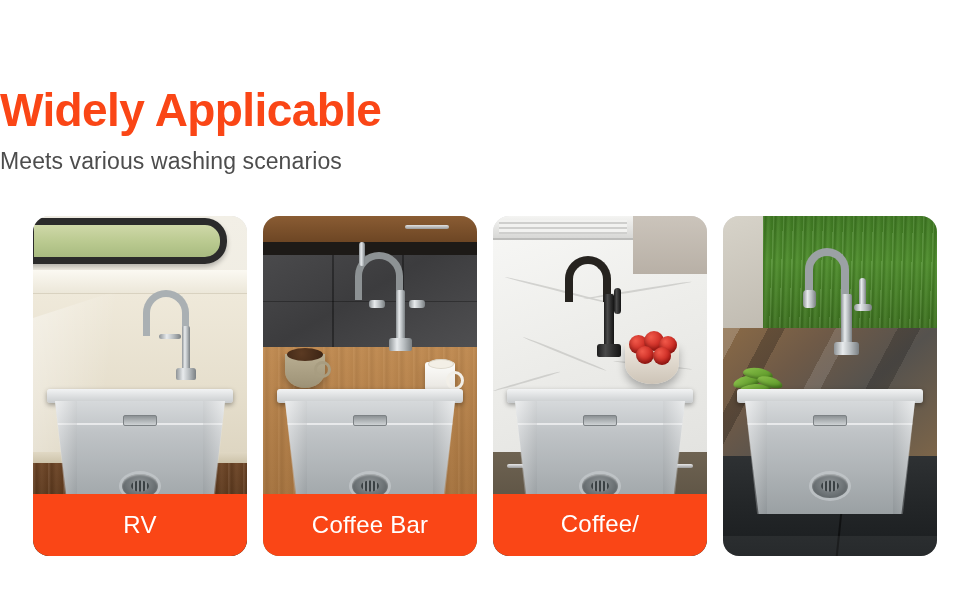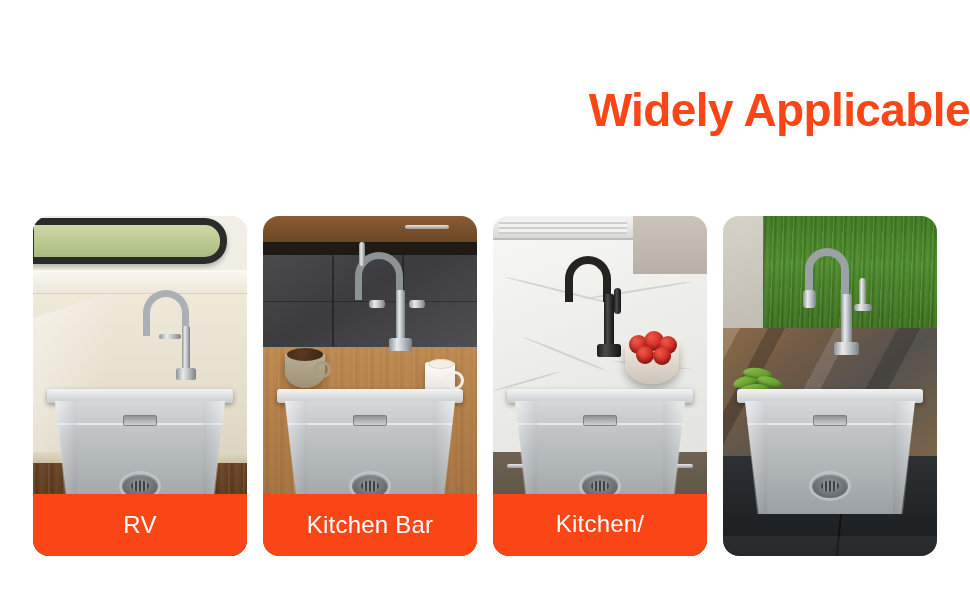--- a/index.html
+++ b/index.html
@@ -6,21 +6,21 @@
   * { box-sizing: border-box; margin: 0; padding: 0; }
   html, body {
     width: 970px; height: 600px;
     background: #ffffff;
     font-family: "Liberation Sans", sans-serif;
     overflow: hidden;
   }
   .page { position: relative; width: 970px; height: 600px; background:#fff; }
 
   
-  .header { position:absolute; left:0; top:0; width:970px; text-align:right; }
+  .header { position:absolute; left:0; top:0; width:970px; text-align:left; }
   .title {
     margin-top: 86px;
     font-size: 46px;
     font-weight: 700;
     letter-spacing: -0.6px;
     color: #fa4616;
     line-height: 1.05;
   }
   .subtitle {
     margin-top: 14px;
@@ -259,20 +259,21 @@
   .label.two-line{ height:62px; }
   .label.two-line span{ margin-bottom:2px; }
 </style>
 </head>
 <body>
 
 <div class="page">
 
   <div class="header">
     <div class="title">Widely Applicable</div>
+    <div class="subtitle">Meets various washing scenarios</div>
   </div>
 
   <div class="cards">
 
     <div class="card">
       <div class="scene">
         <div class="layer rv-wall"></div>
         <div class="layer rv-window"></div>
         <div class="layer rv-sill"></div>
         <div class="layer rv-counter"></div>
@@ -327,21 +328,21 @@
         <div class="sink">
           <div class="sink-rim"></div>
           <div class="sink-basin"></div>
           <div class="sink-wallL"></div>
           <div class="sink-wallR"></div>
           <div class="sink-overflow"></div>
           <div class="sink-drain"></div>
         </div>
       </div>
       <div class="label">
-        <span>Kitchen Bar</span>
+        <span>Coffee Bar</span>
       </div>
     </div>
 
     <div class="card">
       <div class="scene">
         <div class="layer kt-marble">
           <div class="veins">
             <div class="vein" style="left:12px; top:36px; width:120px; height:2px; transform:rotate(14deg);"></div>
             <div class="vein" style="left:90px; top:58px; width:110px; height:2px; transform:rotate(-9deg);"></div>
             <div class="vein" style="left:30px; top:96px; width:90px;  height:2px; transform:rotate(22deg);"></div>
@@ -375,21 +376,21 @@
           <div class="sink-rim"></div>
           <div class="sink-basin"></div>
           <div class="sink-wallL"></div>
           <div class="sink-wallR"></div>
           <div class="sink-overflow"></div>
           <div class="sink-drain"></div>
         </div>
       </div>
       <div class="label two-line">
         <span>
-          <span>Kitchen/</span><br>
+          <span>Coffee/</span><br>
         </span>
       </div>
     </div>
 
     <div class="card">
       <div class="scene">
         <div class="layer od-path"></div>
         <div class="layer od-grass"></div>
         <div class="layer od-stone"></div>
 

